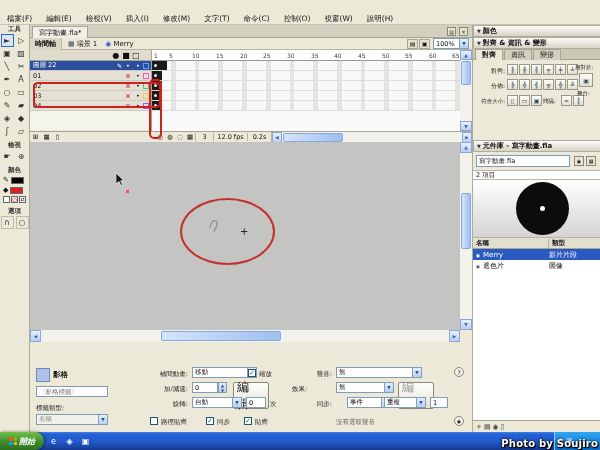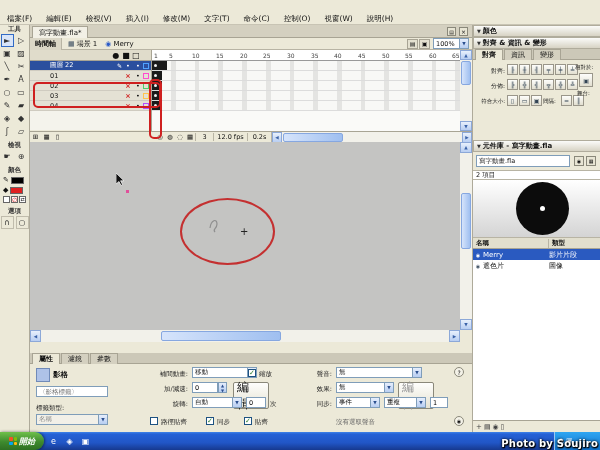--- a/index.html
+++ b/index.html
@@ -30,21 +30,21 @@
 .sel{position:absolute;display:flex;align-items:center;height:11px;background:#fff;border:1px solid #7F9DB9;font-size:6.5px;padding-left:2px;overflow:hidden;white-space:nowrap}
 .sel.disabled{background:#F2F0E8;color:#888}
 .sel .dd{margin-left:auto;flex:0 0 9px;height:100%;background:linear-gradient(#E6EEFC,#B8CEF2);border-left:1px solid #7F9DB9;color:#2B4F8F;font-size:4.5px;display:flex;align-items:center;justify-content:center}
 .xpbtn{position:absolute;height:27px;display:flex;align-items:center;justify-content:center;background:linear-gradient(#FEFEFC,#E5E2D2);border:1px solid #8A887A;border-radius:2px;font-size:12px;padding:0 3px}
 .xpbtn.disabled{color:#999}
 .inp{position:absolute;height:11px;background:#fff;border:1px solid #7F9DB9;font-size:6.5px;font-family:inherit;padding:0 2px}
 .cb{position:absolute;width:8px;height:8px;background:#fff;border:1px solid #1D5281;font-size:7px;line-height:6px;text-align:center;color:#2E7D32;font-weight:bold}
 .lbl{position:absolute;font-size:6.5px;color:#222;white-space:nowrap}
 .mini{width:11px;height:11px;border:1px solid #9A968A;background:linear-gradient(#FDFDFB,#E2DFD0);font-size:6px;display:flex;align-items:center;justify-content:center;color:#345;flex:0 0 11px}
 
-.lrow{position:relative;height:10px;display:flex;align-items:center;border-bottom:1px solid #CFCBC0;background:#E4E1D4;font-size:6.5px;padding-left:20px}
+.lrow{position:relative;height:10px;display:flex;align-items:center;border-bottom:1px solid #CFCBC0;background:#E4E1D4;font-size:6.5px;padding-left:3px}
 .lrow.selected{background:#2B4F9E;color:#fff}
 .statcol{flex:0 0 10px;text-align:center}
 .hiddenmark{color:#D02020;font-weight:bold}
 .frow{position:relative;height:10px;border-bottom:1px solid #DCDCDC}
 .kf{position:absolute;left:0;top:0;height:9px;background:#1A1A1A}
 .kdot{position:absolute;left:2px;top:3px;width:3px;height:3px;border-radius:50%;background:#EEE}
 .rnum{position:absolute;top:2px;font-size:6px;color:#444}
 
 .sarrow{display:flex;align-items:center;justify-content:center;background:linear-gradient(#E8F0FC,#B8CEF2);border:1px solid #8CA8D8;color:#3A62A8;font-size:4.5px}
 .sthumb{background:linear-gradient(90deg,#D6E4FB,#9FBFF0);border:1px solid #86A7E0;border-radius:2px}
@@ -313,25 +313,20 @@
       <div class="sarrow" style="width:11px;height:12px">◀</div>
       <div class="strack" style="flex:1;height:12px;position:relative">
           <div class="sthumb abs" style="left:120px;top:1px;width:120px;height:10px"></div>
         </div>
       <div class="sarrow" style="width:11px;height:12px">▶</div>
     </div>
     <div class="abs" style="left:430px;top:305px;width:12px;height:12px;background:#ECE9D8"></div>
 
 
     <div class="abs" style="left:0;top:328px;width:442px;height:79px">
-      <div class="abs flex" style="left:0;top:0;width:442px;height:11px;background:#CCC8B8;border-bottom:1px solid #A8A494;gap:1px;padding-left:2px">
-        <div class="ptab active">屬性</div>
-        <div class="ptab">濾鏡</div>
-        <div class="ptab">參數</div>
-      </div>
       <div class="abs" style="left:0;top:11px;width:442px;height:68px;background:#ECE9D8">
 
         <div class="abs flex" style="left:6px;top:4px;gap:3px">
           <div style="width:14px;height:14px;background:#AEC2E8;border:1px solid #708AB8"></div>
           <span style="font-size:7.5px;font-weight:bold">影格</span>
         </div>
         <input class="inp" style="left: 6px; top: 22px; width: 72px;" placeholder="〈影格標籤〉">
         <span class="lbl" style="left:6px;top:40px">標籤類型:</span>
         <div class="sel disabled" style="left:6px;top:50px;width:72px">
           <span>名稱</span>
@@ -361,28 +356,28 @@
         <span class="cb" style="left:176px;top:53px">✓</span>
         <span class="lbl" style="left:187px;top:54px">同步</span>
         <span class="cb" style="left:214px;top:53px">✓</span>
         <span class="lbl" style="left:225px;top:54px">貼齊</span>
 
         <span class="lbl" style="left:262px;top:6px;width:40px;text-align:right">聲音:</span>
         <div class="sel" style="left:306px;top:3px;width:86px">
           <span>無</span>
           <span class="dd">▼</span>
         </div>
-        <span class="lbl" style="left:262px;top:21px;width:40px;text-align:right">效果:</span>
+        <span class="lbl" style="left:262px;top:21px;width:40px;">效果:</span>
         <div class="sel" style="left:306px;top:18px;width:58px">
           <span>無</span>
           <span class="dd">▼</span>
         </div>
         <div class="xpbtn disabled" style="left:368px;top:18px;width:36px">編輯...</div>
         <span class="lbl" style="left:262px;top:36px;width:40px;text-align:right">同步:</span>
-        <div class="sel" style="left:306px;top:33px;width:44px">
+        <div class="sel" style="left:317px;top:33px;width:44px">
           <span>事件</span>
           <span class="dd">▼</span>
         </div>
         <div class="sel" style="left:354px;top:33px;width:42px">
           <span>重複</span>
           <span class="dd">▼</span>
         </div>
         <input class="inp" style="left: 400px; top: 33px; width: 18px;" value="1">
         <span class="lbl" style="left:306px;top:54px;color:#666">沒有選取聲音</span>
 

